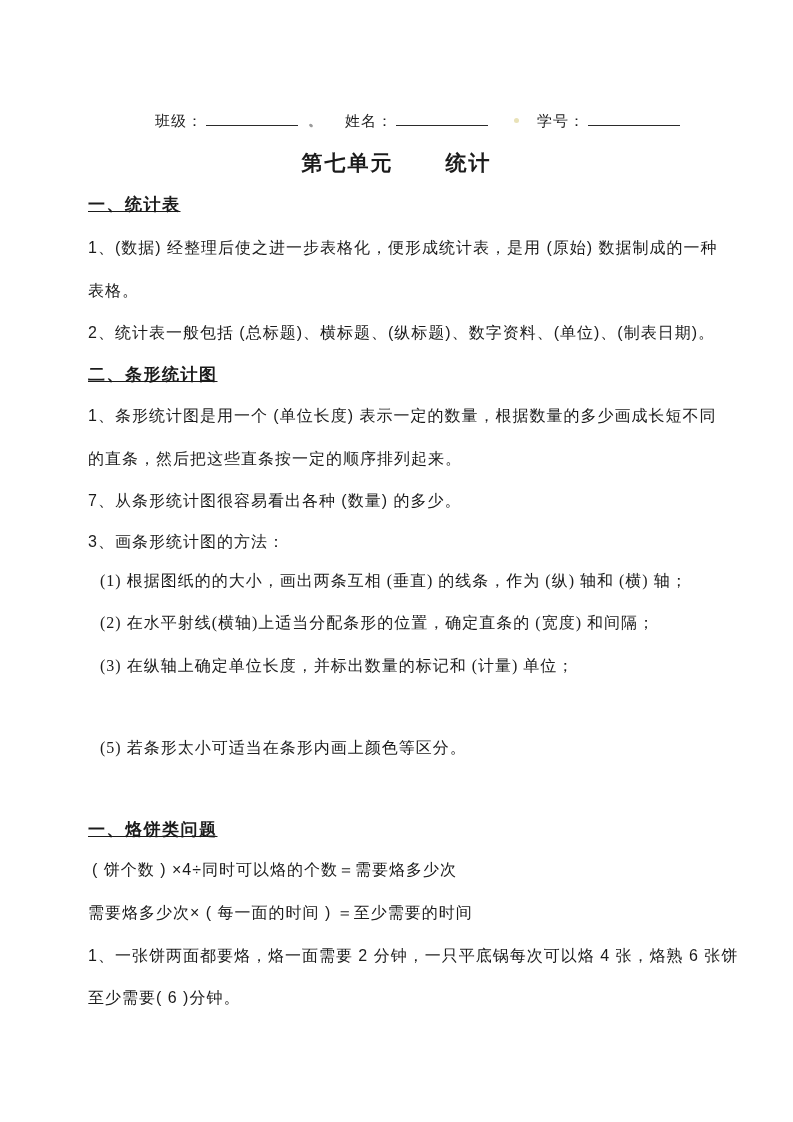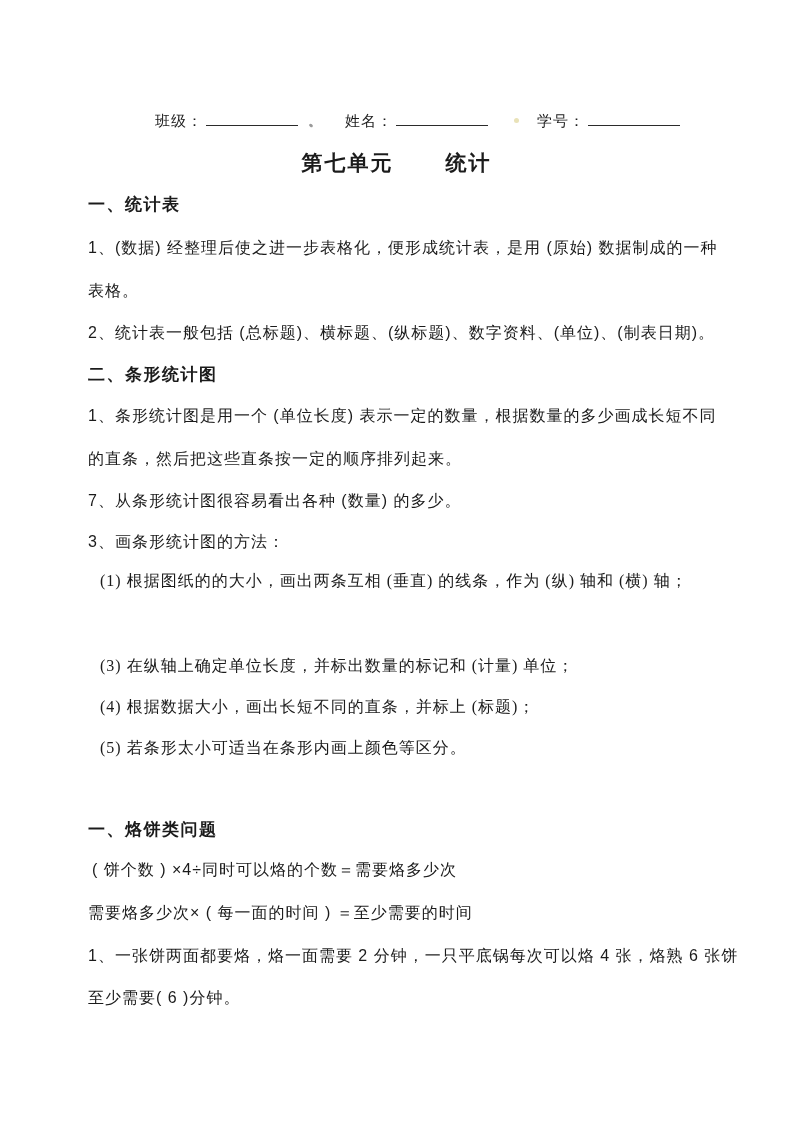--- a/index.html
+++ b/index.html
@@ -18,20 +18,21 @@
     font-size:16px;
     letter-spacing:1px;
     white-space:pre;
     line-height:20px;
   }
   .indent{left:100px;font-family:Liberation Serif, serif;}
   .sec-head{
     font-weight:bold;
     font-size:17px;
     letter-spacing:1.5px;
+    text-decoration:underline;
   }
   .unit-title{
     position:absolute;
     left:0;width:100%;
     display:flex;justify-content:center;gap:52px;
     font-weight:bold;font-size:21px;letter-spacing:2px;
     line-height:24px;
   }
   .hfield{
     position:absolute;
@@ -71,22 +72,22 @@
   <div class="body-line" style="top:230px">1、(数据) 经整理后使之进一步表格化，便形成统计表，是用 (原始) 数据制成的一种</div>
   <div class="body-line" style="top:273px">表格。</div>
   <div class="body-line" style="top:315px">2、统计表一般包括 (总标题)、横标题、(纵标题)、数字资料、(单位)、(制表日期)。</div>
 
   <div class="body-line sec-head" style="top:357px">二、条形统计图</div>
   <div class="body-line" style="top:398px">1、条形统计图是用一个 (单位长度) 表示一定的数量，根据数量的多少画成长短不同</div>
   <div class="body-line" style="top:441px">的直条，然后把这些直条按一定的顺序排列起来。</div>
   <div class="body-line" style="top:483px">7、从条形统计图很容易看出各种 (数量) 的多少。</div>
   <div class="body-line" style="top:524px">3、画条形统计图的方法：</div>
   <div class="body-line indent" style="top:563px">(1) 根据图纸的的大小，画出两条互相 (垂直) 的线条，作为 (纵) 轴和 (横) 轴；</div>
+  <div class="body-line indent" style="top:605px">(2) 在水平射线(横轴)上适当分配条形的位置，确定直条的 (宽度) 和间隔；</div>
   <div class="body-line indent" style="top:648px">(3) 在纵轴上确定单位长度，并标出数量的标记和 (计量) 单位；</div>
-  <div class="body-line indent" style="top:689px">(4) 根据数据大小，画出长短不同的直条，并标上 (标题)；</div>
   <div class="body-line indent" style="top:730px">(5) 若条形太小可适当在条形内画上颜色等区分。</div>
 
 
   <div class="body-line sec-head" style="top:812px">一、烙饼类问题</div>
   <div class="body-line" style="left:92px;top:852px">( 饼个数 ) ×4÷同时可以烙的个数＝需要烙多少次</div>
   <div class="body-line" style="top:895px">需要烙多少次× ( 每一面的时间 ) ＝至少需要的时间</div>
   <div class="body-line" style="top:938px">1、一张饼两面都要烙，烙一面需要 2 分钟，一只平底锅每次可以烙 4 张，烙熟 6 张饼</div>
   <div class="body-line" style="top:980px">至少需要( 6 )分钟。</div>
 
 </div>

